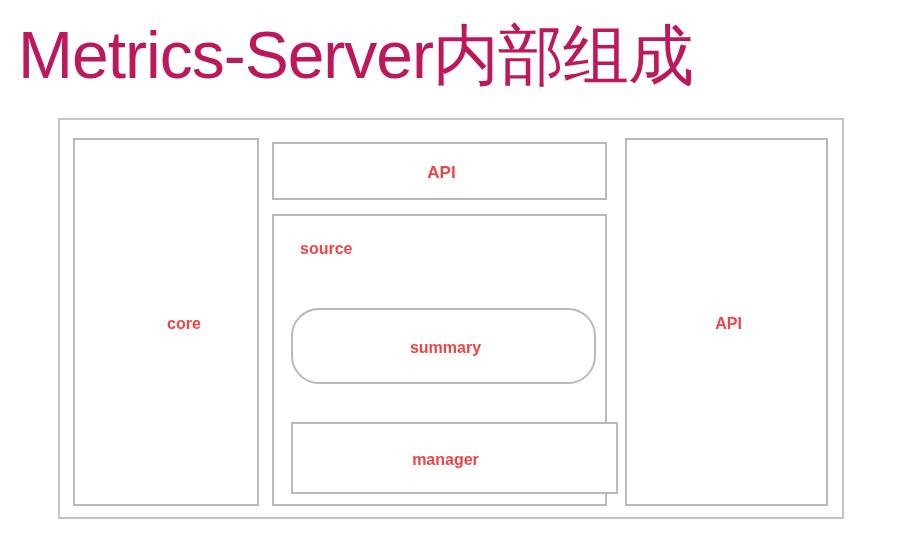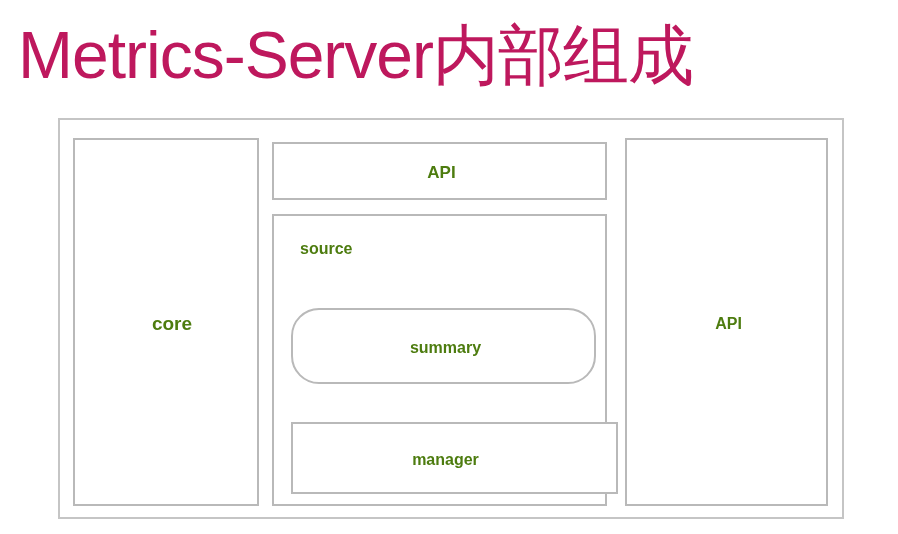--- a/index.html
+++ b/index.html
@@ -34,49 +34,49 @@
   
   .box {
     position: absolute;
     background: #ffffff;
     border: 2px solid #b9b9b9;
     box-sizing: border-box;
   }
   .box-label {
     position: absolute;
     font-weight: bold;
-    color: #4d7c0f;
+    color: #ef4444;
     white-space: nowrap;
   }
 
   
   #outer-container {
     left: 58px;
     top: 118px;
     width: 786px;
     height: 401px;
     border-color: #c5c5c5;
   }
 
   
   #core-box {
     left: 73px;
     top: 138px;
     width: 186px;
     height: 368px;
   }
   #core-label {
-    left: 4px;
+    left: 16px;
     top: 0;
     width: 186px;
     height: 368px;
     display: flex;
     align-items: center;
     justify-content: center;
-    font-size: 19px;
+    font-size: 16px;
     text-align: center;
   }
 
   
   #api-box {
     left: 272px;
     top: 142px;
     width: 335px;
     height: 58px;
   }

